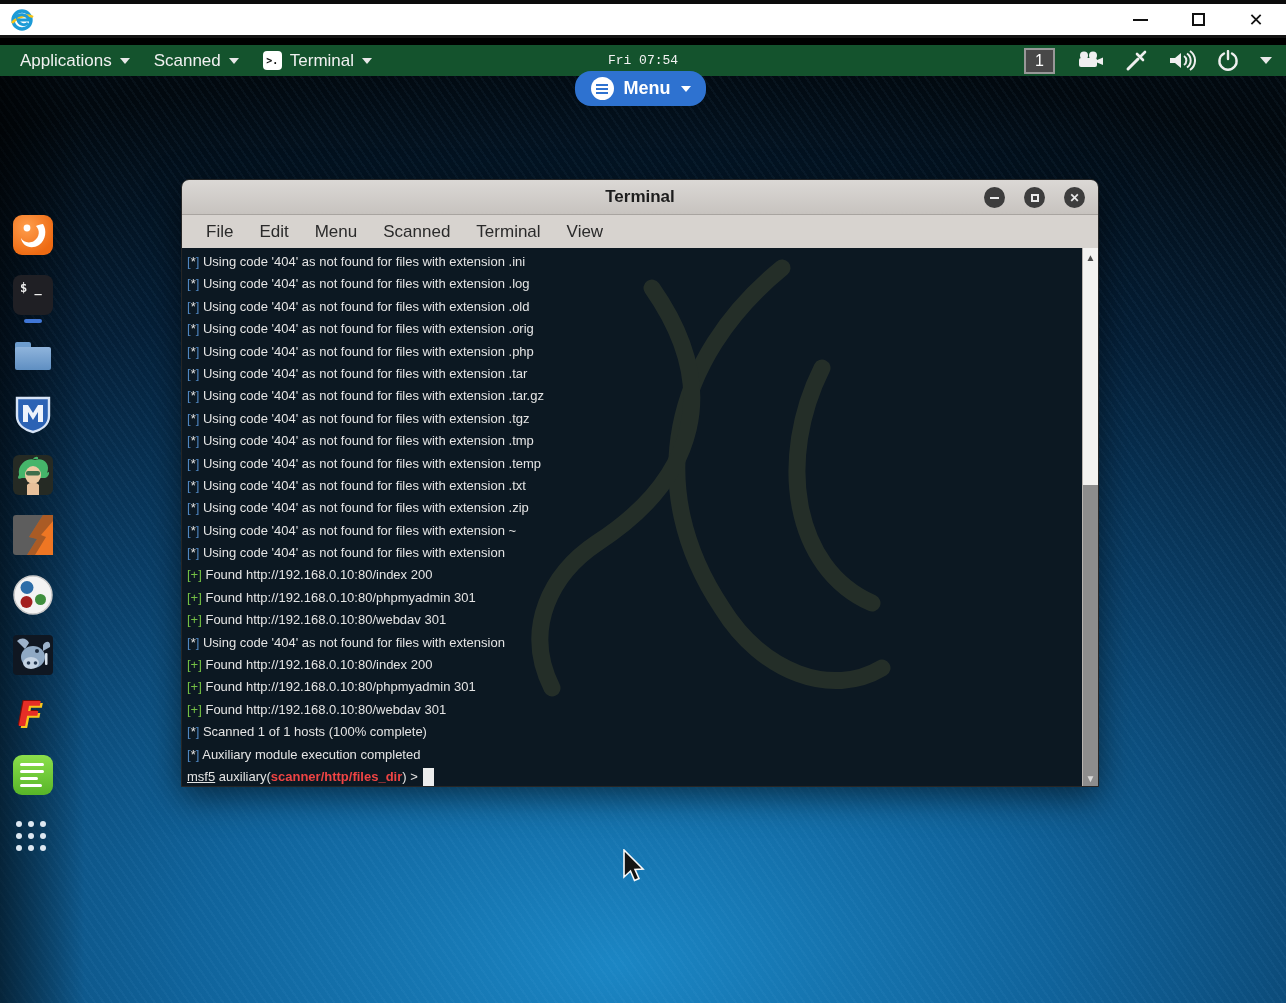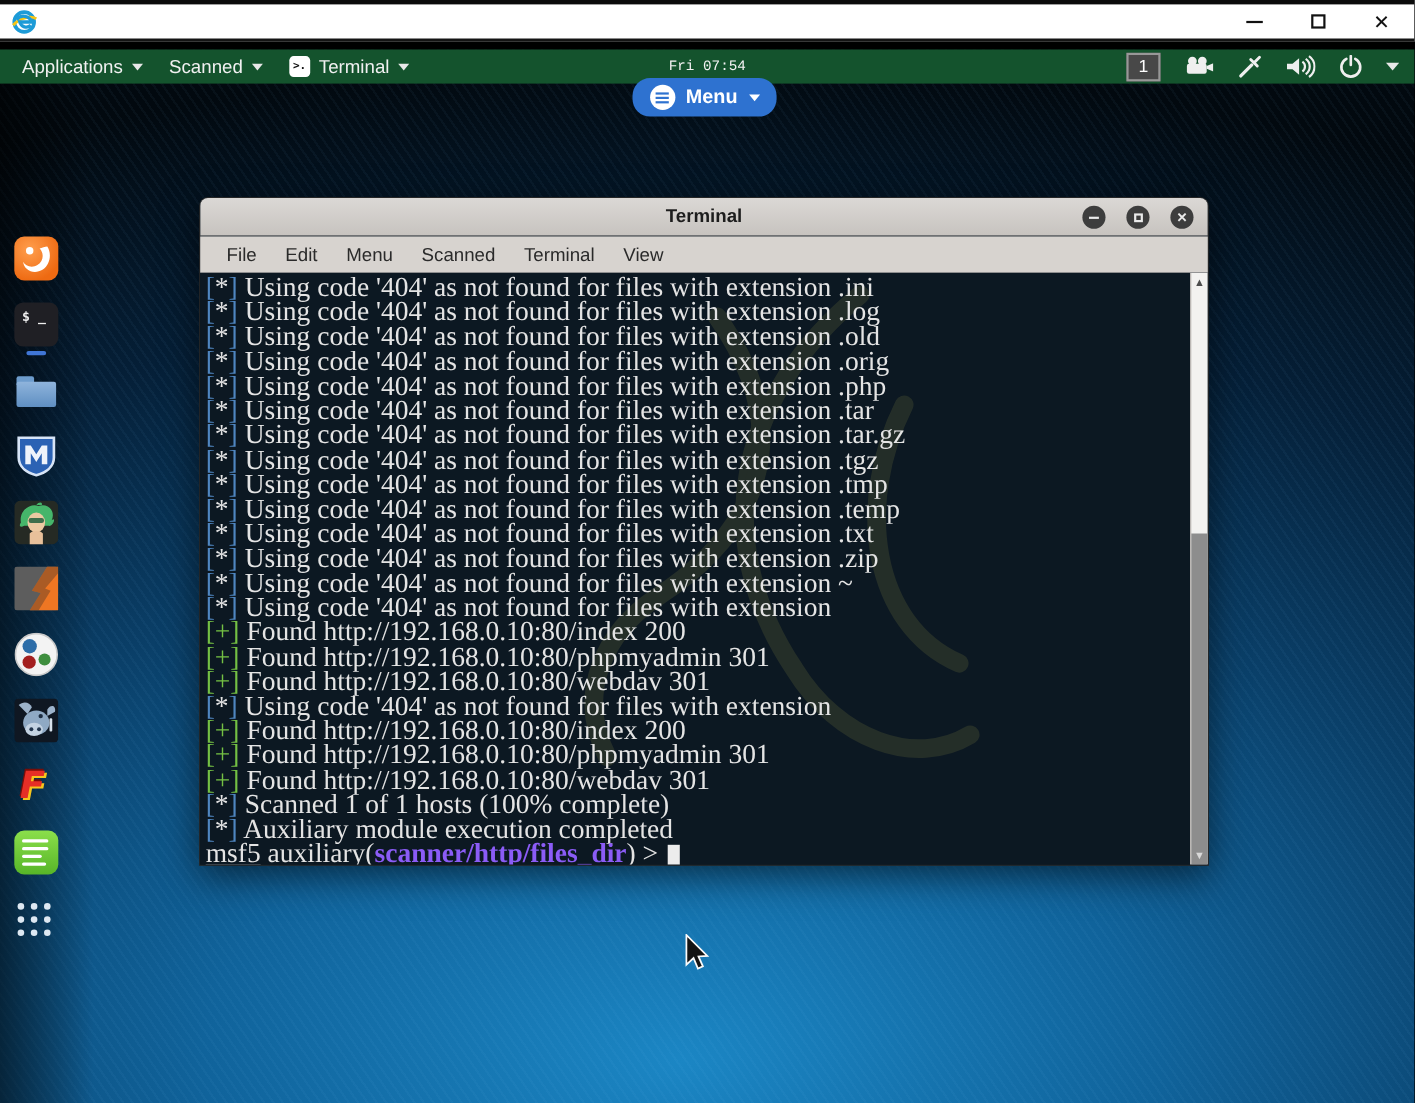--- a/index.html
+++ b/index.html
@@ -83,27 +83,27 @@
     display:flex; align-items:center; justify-content:center; cursor:default; }
   .t-cbtn .bar { width:9px; height:2px; background:#eaeaea; }
   .t-cbtn .sq { width:8px; height:8px; border:2px solid #eaeaea; }
   .t-cbtn .x { font-size:12px; font-weight:bold; line-height:10px; }
   .t-menubar { position:absolute; top:35px; left:0; right:0; height:33px; background:#d7d3cf;
     display:flex; align-items:center; padding-left:13px; gap:4px; }
   .t-menu { font-size:17px; color:#2a2a2a; padding:0 11px; cursor:default; }
   .t-content { position:absolute; top:68px; left:0; right:0; bottom:0; background:#0c1822; overflow:hidden; }
   .watermark { position:absolute; left:170px; top:0px; opacity:0.55; pointer-events:none; }
   .t-lines { position:absolute; left:5px; top:3px; right:18px;
-    font-family:Liberation Serif, serif; font-size:25px; line-height:22.4px;
+    font-family:Liberation Sans, sans-serif; font-size:13px; line-height:22.4px;
     color:#e4e4e4; white-space:pre; }
   .tline { height:22.4px; }
   .br-b { color:#4f86c0; } .sym-w { color:#e4e4e4; }
   .tag-g { color:#74c044; }
   .msf { text-decoration:underline; }
-  .module { color:#8b5cf6; font-weight:bold; }
+  .module { color:#ef4444; font-weight:bold; }
   .cursor-block { display:inline-block; width:11px; height:20px; background:#ececec; vertical-align:middle; margin-left:2px; }
 
   
   .t-scroll { position:absolute; top:0; right:0; bottom:0; width:16px; background:#f3f2f0; border-left:1px solid #b8b4b0; }
   .t-up { position:absolute; top:1px; left:0; width:15px; height:16px; display:flex; align-items:center; justify-content:center;
     color:#4c4c4c; font-size:10px; }
   .t-thumb { position:absolute; left:0; width:15px; top:44%; height:56%; background:#8d8d8d; }
   .t-down { position:absolute; bottom:1px; left:0; width:15px; height:14px; display:flex; align-items:center; justify-content:center;
     color:#d9d9d9; font-size:10px; }
 

